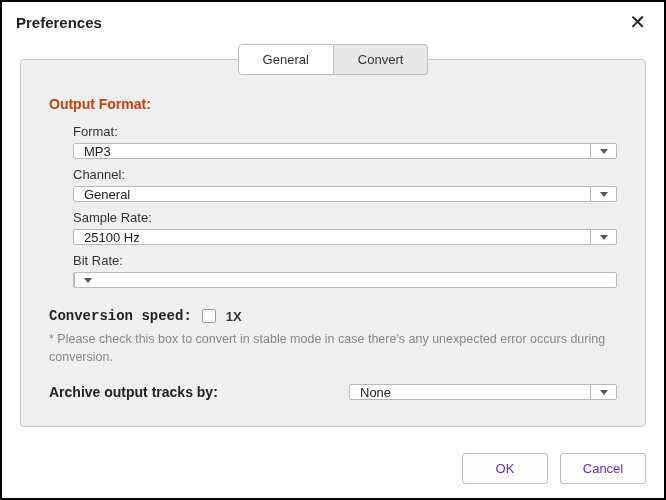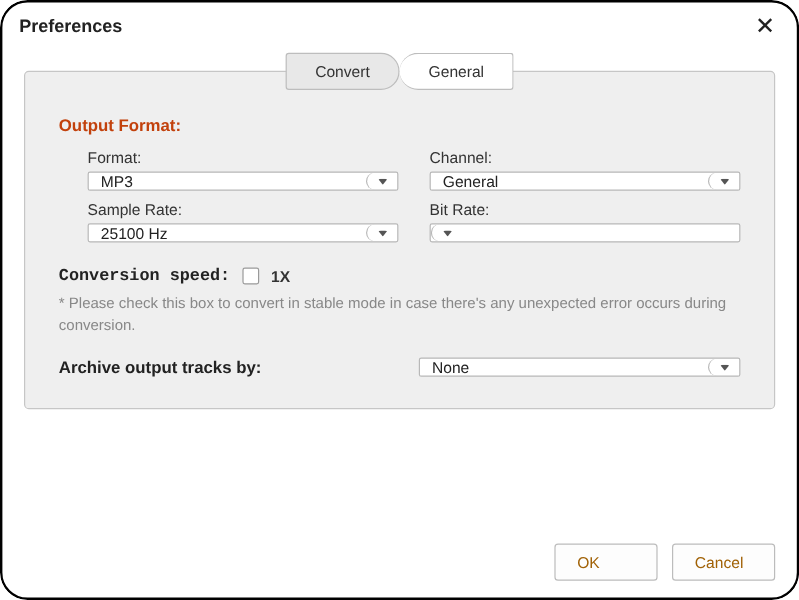--- a/index.html
+++ b/index.html
@@ -1,15 +1,15 @@
 <!DOCTYPE html>
 <html><head>
   <meta charset="utf-8">
   <style>
-    * { box-sizing: border-box; margin: 0; padding: 0; border-radius: 23px; }
+    * { box-sizing: border-box; margin: 0; padding: 0; }
     body {
       font-family: Arial, Helvetica, sans-serif;
       font-size: 13px;
       color: #333;
       background: #fff;
       width: 666px;
       height: 500px;
       overflow: hidden;
     }
     .dialog {
@@ -78,21 +78,21 @@
       padding: 36px 28px 26px 28px;
     }
     .section-title {
       font-weight: bold;
       color: #c2410c;
       font-size: 14px;
       margin-bottom: 12px;
     }
     .grid {
       display: grid;
-      grid-template-columns: 1fr 1fr;
+      grid-template-columns: 1fr;
       column-gap: 26px;
       row-gap: 8px;
       margin-left: 24px;
       margin-bottom: 20px;
     }
     .field-label {
       color: #333;
       font-size: 13px;
       margin-bottom: 4px;
     }
@@ -177,38 +177,38 @@
       gap: 12px;
       padding: 12px 18px 14px 18px;
     }
     .btn {
       min-width: 86px;
       padding: 7px 18px;
       background: #fdfdfd;
       border: 1px solid #bcbcbc;
       border-radius: 3px;
       font-size: 13px;
-      color: #a16207;
-      text-align: left;
+      color: #6d28d9;
+      text-align: center;
       cursor: pointer;
     }
   </style>
 </head>
 <body>
 
 <div class="dialog">
   <div class="titlebar">
     <div class="titlebar-title">Preferences</div>
     <div class="titlebar-close">✕</div>
   </div>
 
   <div class="content-wrap">
     <div class="tabstrip">
+      <div class="tab active">General</div>
       <div class="tab">Convert</div>
-      <div class="tab active">General</div>
     </div>
 
     <div class="panel">
       <div class="section-title">Output Format:</div>
 
       <div class="grid">
         <div>
           <div class="field-label">Format:</div>
           <div class="select">
             <div class="select-value">MP3</div>

